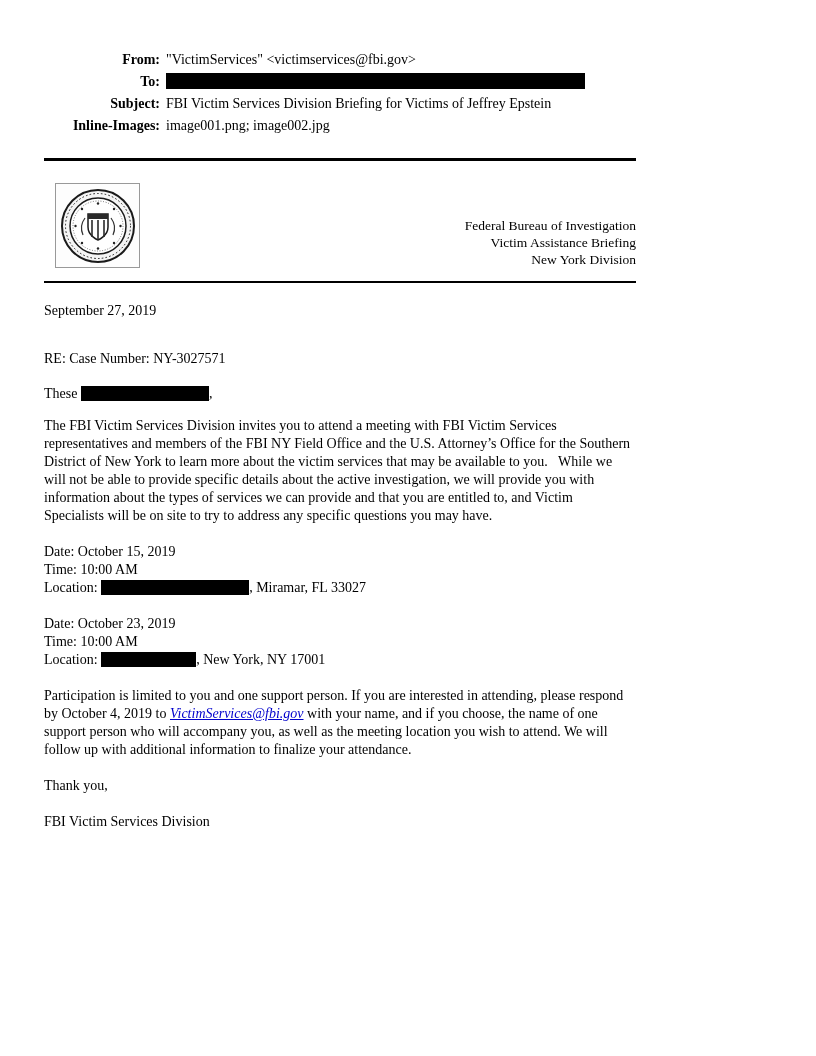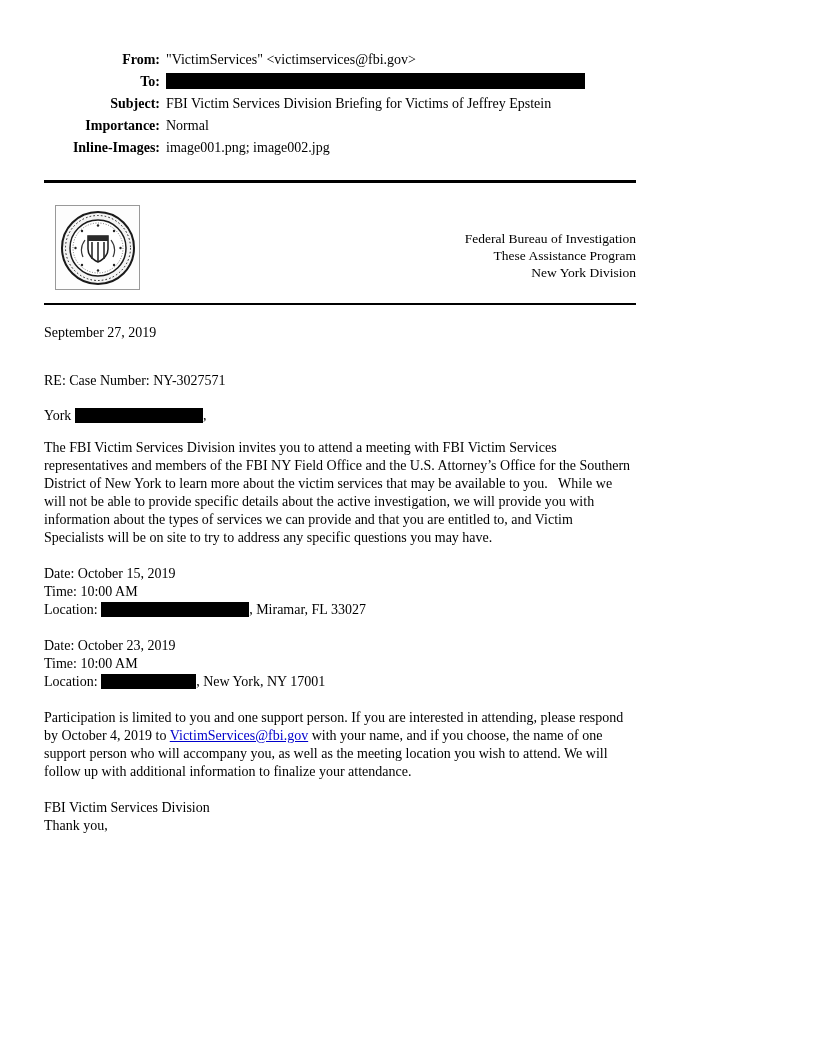--- a/index.html
+++ b/index.html
@@ -51,21 +51,21 @@
   .redact-loc2 { width: 95px;  }
 
   
   .rule-thick { height: 3px; background: #000; border: 0; margin: 0; }
   .rule-thin  { height: 2px; background: #000; border: 0; margin: 0; }
 
   
   .letterhead {
     display: flex;
     justify-content: space-between;
-    align-items: center;
+    align-items: flex-end;
     margin-top: 22px;
     margin-bottom: 13px;
     min-height: 85px;
     gap: 8px;
   }
   .seal-box {
     width: 85px;
     height: 85px;
     margin-left: 11px;
     border: 1px solid #999;
@@ -91,43 +91,40 @@
   .re-line      { margin-bottom: 17px; font-family: Liberation Serif, serif; }
   .salutation   { margin-bottom: 14px; }
   .para         { margin-bottom: 18px; }
   .meeting      { margin-bottom: 18px; }
   .closing      { margin-bottom: 18px; }
 
   a.email-link {
     color: #0000cc;
     text-decoration: underline;
     cursor: pointer;
+    font-style: italic;
   }
 </style>
 </head>
 <body>
 
 <div class="page">
 
   <div class="headers">
     <div class="hdr-row">
       <span class="hdr-label">From:</span>
       <span class="hdr-value">"VictimServices" &lt;victimservices@fbi.gov&gt;</span>
     </div>
     <div class="hdr-row">
       <span class="hdr-label">To:</span>
       <span class="hdr-value"><span class="redact redact-to"></span></span>
     </div>
     <div class="hdr-row">
       <span class="hdr-label">Subject:</span>
       <span class="hdr-value">FBI Victim Services Division Briefing for Victims of Jeffrey Epstein</span>
-    </div>
-    <div class="hdr-row">
-      <span class="hdr-label">Importance:</span>
-      <span class="hdr-value">Normal</span>
     </div>
     <div class="hdr-row">
       <span class="hdr-label">Inline-Images:</span>
       <span class="hdr-value">image001.png; image002.jpg</span>
     </div>
   </div>
 
   <hr class="rule-thick">
 
   <div class="letterhead">
@@ -156,50 +153,50 @@
           <line x1="39" y1="33" x2="39" y2="52.5"></line>
           <line x1="45" y1="33" x2="45" y2="50"></line>
         </g>
 
         <path d="M24 48 q-4 -9 2 -17" fill="none" stroke="#333" stroke-width="1.2"></path>
         <path d="M54 48 q4 -9 -2 -17" fill="none" stroke="#333" stroke-width="1.2"></path>
       </svg>
     </div>
     <div class="lh-text">
       <div>Federal Bureau of Investigation</div>
-      <div>These Assistance Program</div>
+      <div>Victim Assistance Briefing</div>
       <div>New York Division</div>
     </div>
   </div>
 
   <hr class="rule-thin">
 
   <div class="letter">
 
     <div class="line date-line">September 27, 2019</div>
 
     <div class="line re-line">RE: Case Number: NY-3027571</div>
 
-    <div class="line salutation"><span>York </span><span class="redact redact-name"></span><span>,</span></div>
+    <div class="line salutation"><span>These </span><span class="redact redact-name"></span><span>,</span></div>
 
     <div class="para">The FBI Victim Services Division invites you to attend a meeting with FBI Victim Services representatives and members of the FBI NY Field Office and the U.S. Attorney’s Office for the Southern District of New York to learn more about the victim services that may be available to you.   While we will not be able to provide specific details about the active investigation, we will provide you with information about the types of services we can provide and that you are entitled to, and Victim Specialists will be on site to try to address any specific questions you may have.</div>
 
 
     <div class="meeting">
       <div class="line">Date: October 15, 2019</div>
       <div class="line">Time: 10:00 AM</div>
       <div class="line"><span>Location: </span><span class="redact redact-loc1"></span><span>, Miramar, FL 33027</span></div>
     </div>
 
     <div class="meeting">
       <div class="line">Date: October 23, 2019</div>
       <div class="line">Time: 10:00 AM</div>
       <div class="line"><span>Location: </span><span class="redact redact-loc2"></span><span>, New York, NY 17001</span></div>
     </div>
 
     <div class="para"><span>Participation is limited to you and one support person. If you are interested in attending, please respond by October 4, 2019 to </span><a class="email-link">VictimServices@fbi.gov</a><span> with your name, and if you choose, the name of one support person who will accompany you, as well as the meeting location you wish to attend. We will follow up with additional information to finalize your attendance.</span></div>
 
+    <div class="line closing">Thank you,</div>
+
     <div class="line">FBI Victim Services Division</div>
-
-    <div class="line closing">Thank you,</div>
 
   </div>
 </div>
 
 </body></html>

